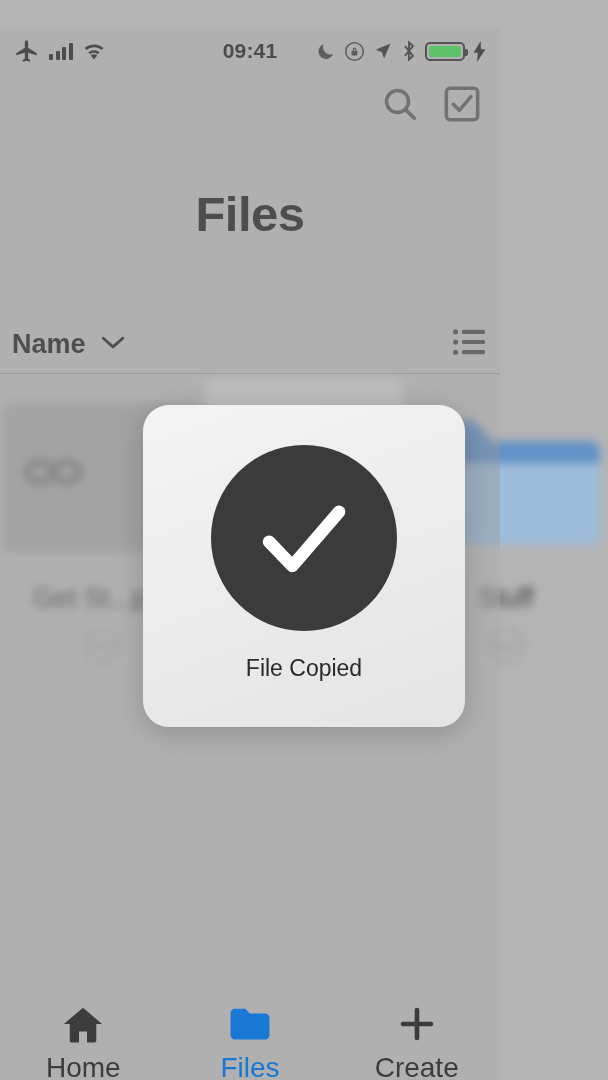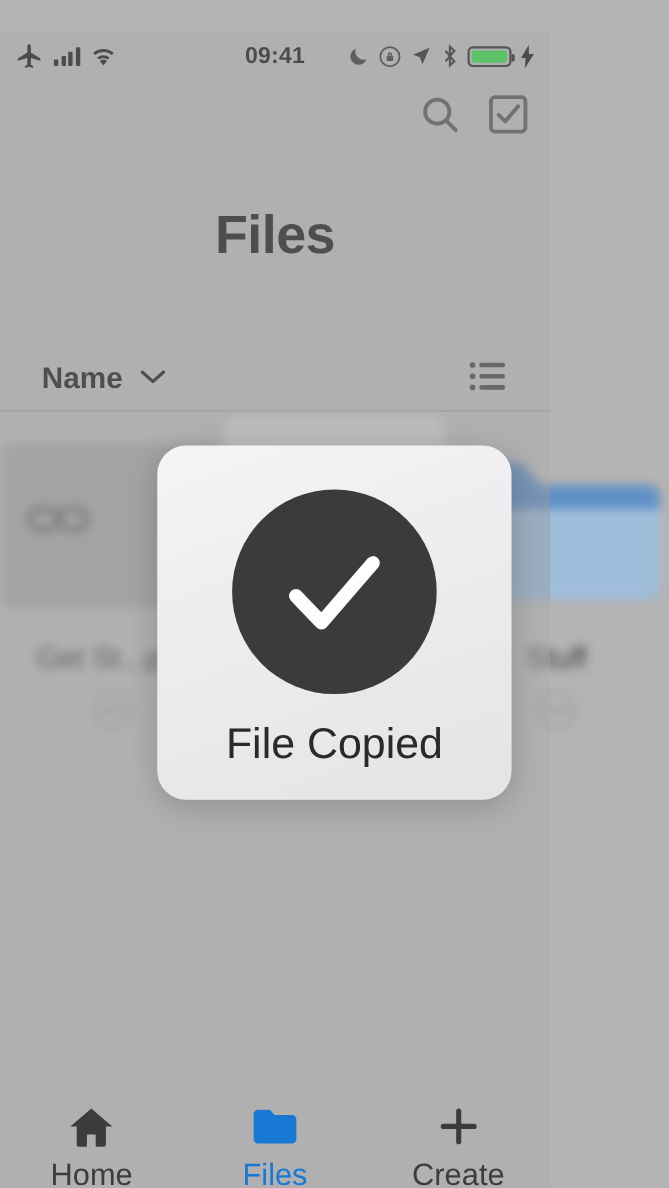--- a/index.html
+++ b/index.html
@@ -95,21 +95,21 @@
     font-weight:bold;
     color:#1e1e1e;
     letter-spacing:-0.5px;
   }
 
   
   .sortbar {
     position:absolute; top:288px; left:0; right:0;
     height:56px;
     display:flex; align-items:center;
-    padding:0 38px;
+    padding:0 12px;
   }
   .sortbar .sort-label {
     font-size:27px; font-weight:bold; color:#1e1e1e;
   }
   .sortbar .chev { margin-left:14px; }
   .sortbar .view-toggle { margin-left:auto; }
   .rule {
     position:absolute; top:345px; left:0; right:0;
     height:1px; background:#9d9d9d;
   }
@@ -189,21 +189,21 @@
     padding-top:40px;
   }
   .toast .check-circle {
     width:186px; height:186px;
     border-radius:50%;
     background:#3b3b3b;
     display:flex; align-items:center; justify-content:center;
   }
   .toast .toast-text {
     margin-top:24px;
-    font-size:39px;
+    font-size:23px;
     color:#2a2a2a;
     text-align:right;
   }
 
   
   .tabbar {
     position:absolute; bottom:0; left:0; right:0;
     height:118px;
     display:flex;
     align-items:flex-start;

